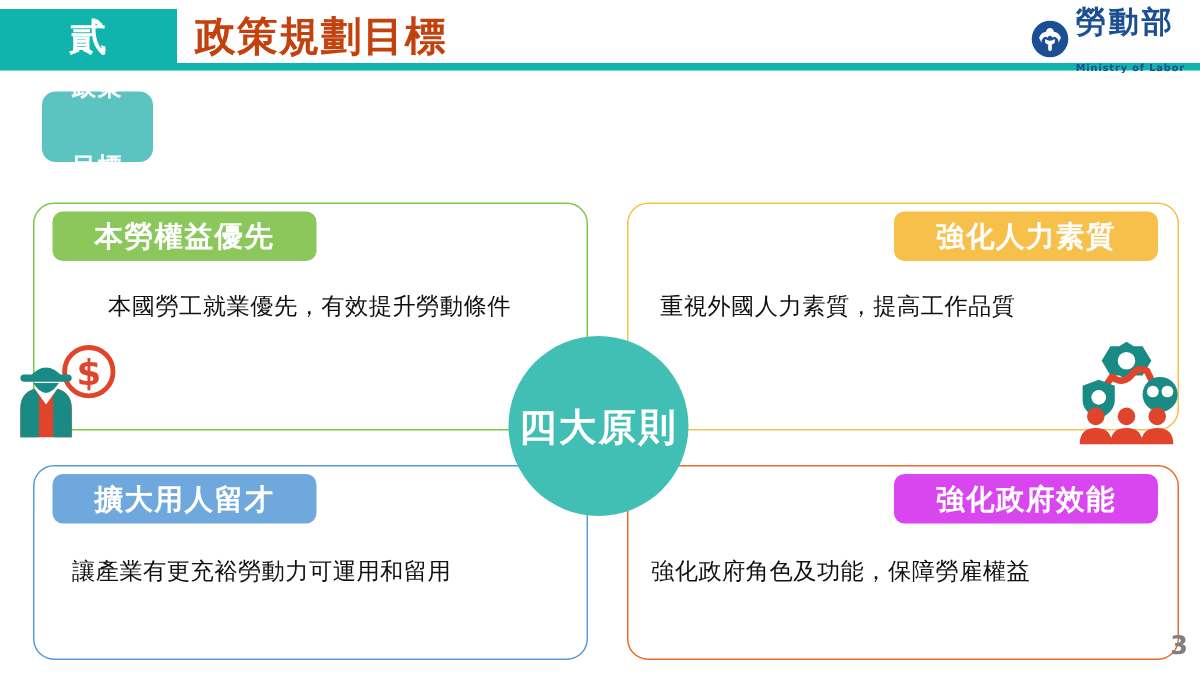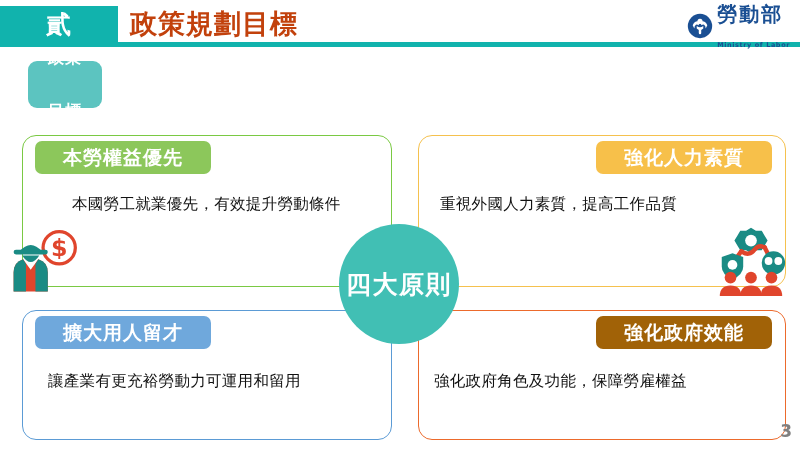--- a/index.html
+++ b/index.html
@@ -153,21 +153,21 @@
     color: #ffffff;
     font-size: 19px;
     font-weight: bold;
     letter-spacing: 1px;
     border-radius: 7px;
     white-space: nowrap;
   }
   .qlabel.tl { left: 35px;  top: 141px; background: #8cc75b; }
   .qlabel.tr { right: 28px; top: 141px; background: #f7c04a; }
   .qlabel.bl { left: 35px;  top: 316px; background: #6fa8dc; }
-  .qlabel.br { right: 28px; top: 316px; background: #a16207; }
+  .qlabel.br { right: 28px; top: 316px; background: #d946ef; }
 
   .qtext {
     position: absolute;
     font-size: 15.5px;
     color: #111111;
     letter-spacing: 0.3px;
     white-space: nowrap;
   }
   .qtext.tl { left: 28px;  top: 194px; margin-left: 44px; }
   .qtext.tr { left: 440px; top: 194px; text-align: right; }

